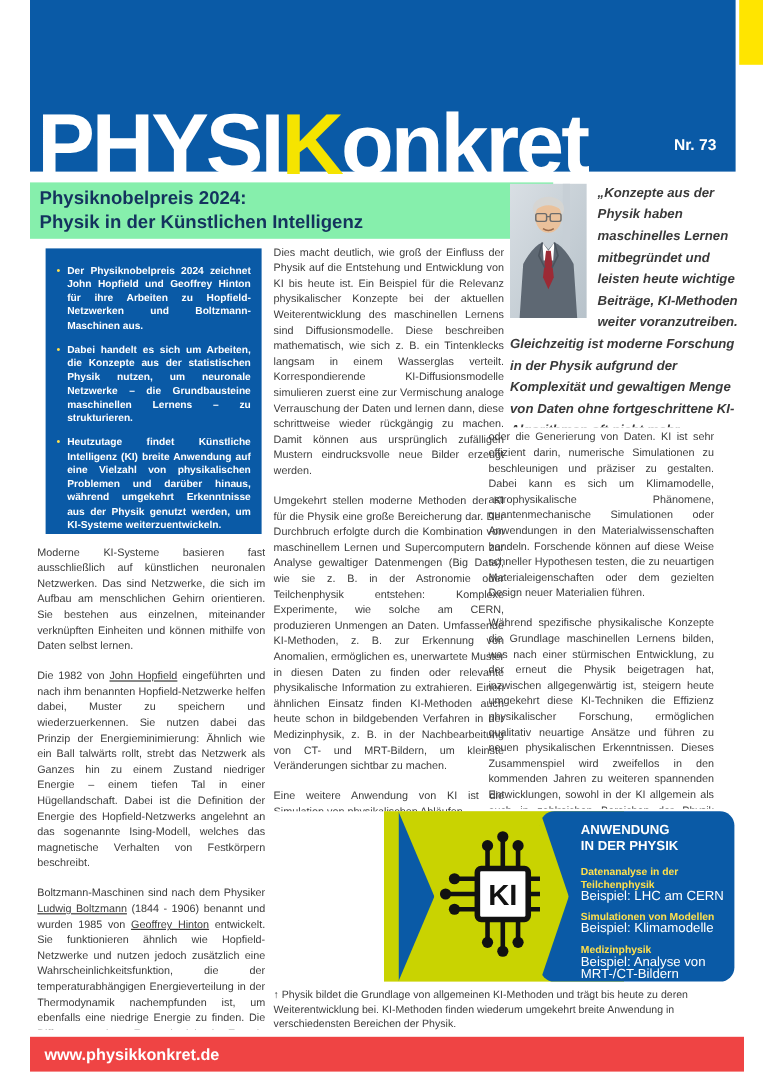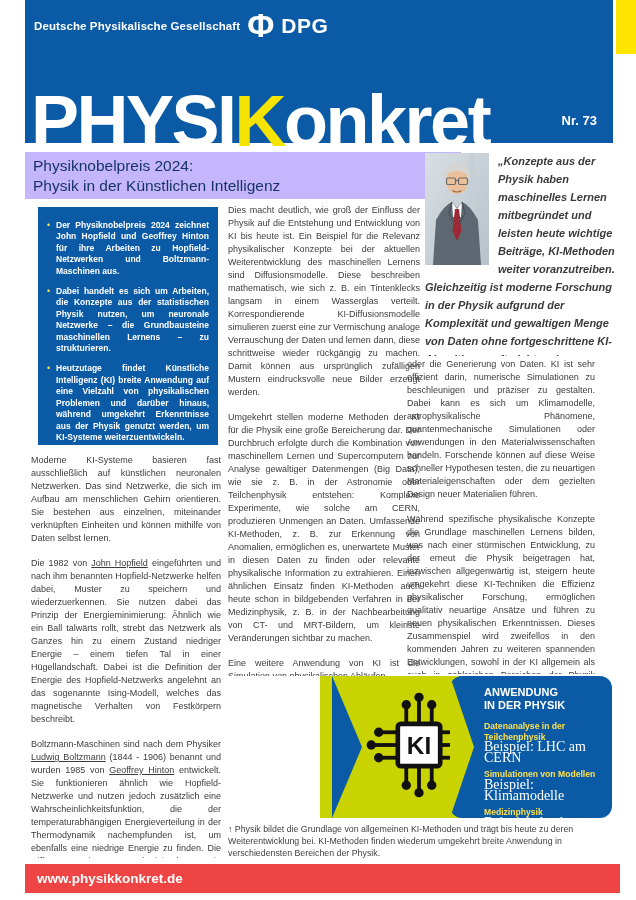--- a/index.html
+++ b/index.html
@@ -17,22 +17,22 @@
   #org-name { font-size:11.5px; font-weight:bold; letter-spacing:.1px; }
   #logo-phi { font-size:33px; font-weight:bold; line-height:30px; }
   #logo-dpg { font-size:21px; font-weight:bold; letter-spacing:.5px; }
   #masthead-title { position:absolute; left:6px; bottom:-14px; font-size:72px; font-weight:bold;
     letter-spacing:-2.5px; line-height:1; color:#fff; white-space:nowrap; }
   #masthead-title .ttl-k { color:#f5e400; }
   #issue-no { position:absolute; right:16px; bottom:15px; color:#fff; font-size:13px; font-weight:bold; }
   #corner-square { left:616px; top:0; width:20px; height:54px; background:#ffe500; }
 
   
-  #headline { left:25px; top:152px; width:436px; height:47px; background:#c4b5fd;
-    padding:4px 8px 0 8px; color:#14335e; font-weight:normal; font-size:15.5px; line-height:1.3; }
+  #headline { left:25px; top:152px; width:436px; height:47px; background:#86efac;
+    padding:4px 8px 0 8px; color:#14335e; font-weight:bold; font-size:15.5px; line-height:1.3; }
 
   
   #summary-box { left:38px; top:207px; width:180px; height:238px; background:#0a5aa6;
     padding:13px 9px 0 9px; overflow:hidden; }
   .bullet-row { display:flex; margin-bottom:9px; }
   .bullet-dot { color:#ffe04d; font-size:9px; line-height:11.4px; width:9px; flex:0 0 9px; }
   .bullet-text { color:#fff; font-weight:bold; font-size:8.5px; line-height:11.4px; text-align:justify; }
 
   
   .bodycol { color:#3c3c3c; font-size:9px; line-height:13px; text-align:justify; }
@@ -56,38 +56,33 @@
     clip-path:polygon(0 0, 100% 50%, 0 100%); }
   .ig-heading { color:#fff; font-weight:bold; font-size:11px; line-height:13px; margin-bottom:9px; }
   .ig-item { color:#ffe04d; font-weight:bold; font-size:8.8px; line-height:11px; margin-bottom:9px; }
   #ig-chip { position:absolute; left:138px; top:16px; width:106px; height:106px; }
   #ig-right { position:absolute; left:222px; top:0; width:162px; height:142px; background:#0a5aa6;
     border-radius:12px; padding:10px 6px 0 34px; }
   #ig-right-notch { position:absolute; left:0; top:0; width:24px; height:142px; background:#c9d301;
     clip-path:polygon(0 0, 100% 50%, 0 100%); }
   .ig-group { margin-bottom:6px; }
   .ig-group-title { color:#ffe04d; font-weight:bold; font-size:8.6px; line-height:10.6px; }
-  .ig-group-ex { color:#ffffff; font-size:14px; line-height:10.6px;font-family:Liberation Serif, serif; }
+  .ig-group-ex { color:#ffffff; font-size:11px; line-height:10.6px; }
 
   #ig-caption { left:228px; top:823px; width:392px; color:#3e3e3e; font-size:8.8px; line-height:12px; }
 
   
   #footer-bar { left:25px; top:864px; width:595px; height:29px; background:#ef4444; }
   #footer-url { position:absolute; left:12px; top:0; line-height:29px; color:#fff;
     font-size:13.5px; font-weight:bold; cursor:pointer; }
 </style>
 </head>
 <body>
 
 <div class="abs" id="masthead">
-  <div id="org-line">
-    <span id="org-name">Deutsche Physikalische Gesellschaft</span>
-    <span id="logo-phi">Φ</span>
-    <span id="logo-dpg">DPG</span>
-  </div>
   <div id="masthead-title"><span>PHYSI</span><span class="ttl-k">K</span><span>onkret</span></div>
   <div id="issue-no">Nr. 73</div>
 </div>
 <div class="abs" id="corner-square"></div>
 
 <div class="abs" id="headline">
   <div>Physiknobelpreis 2024:</div>
   <div>Physik in der Künstlichen Intelligenz</div>
 </div>
 

